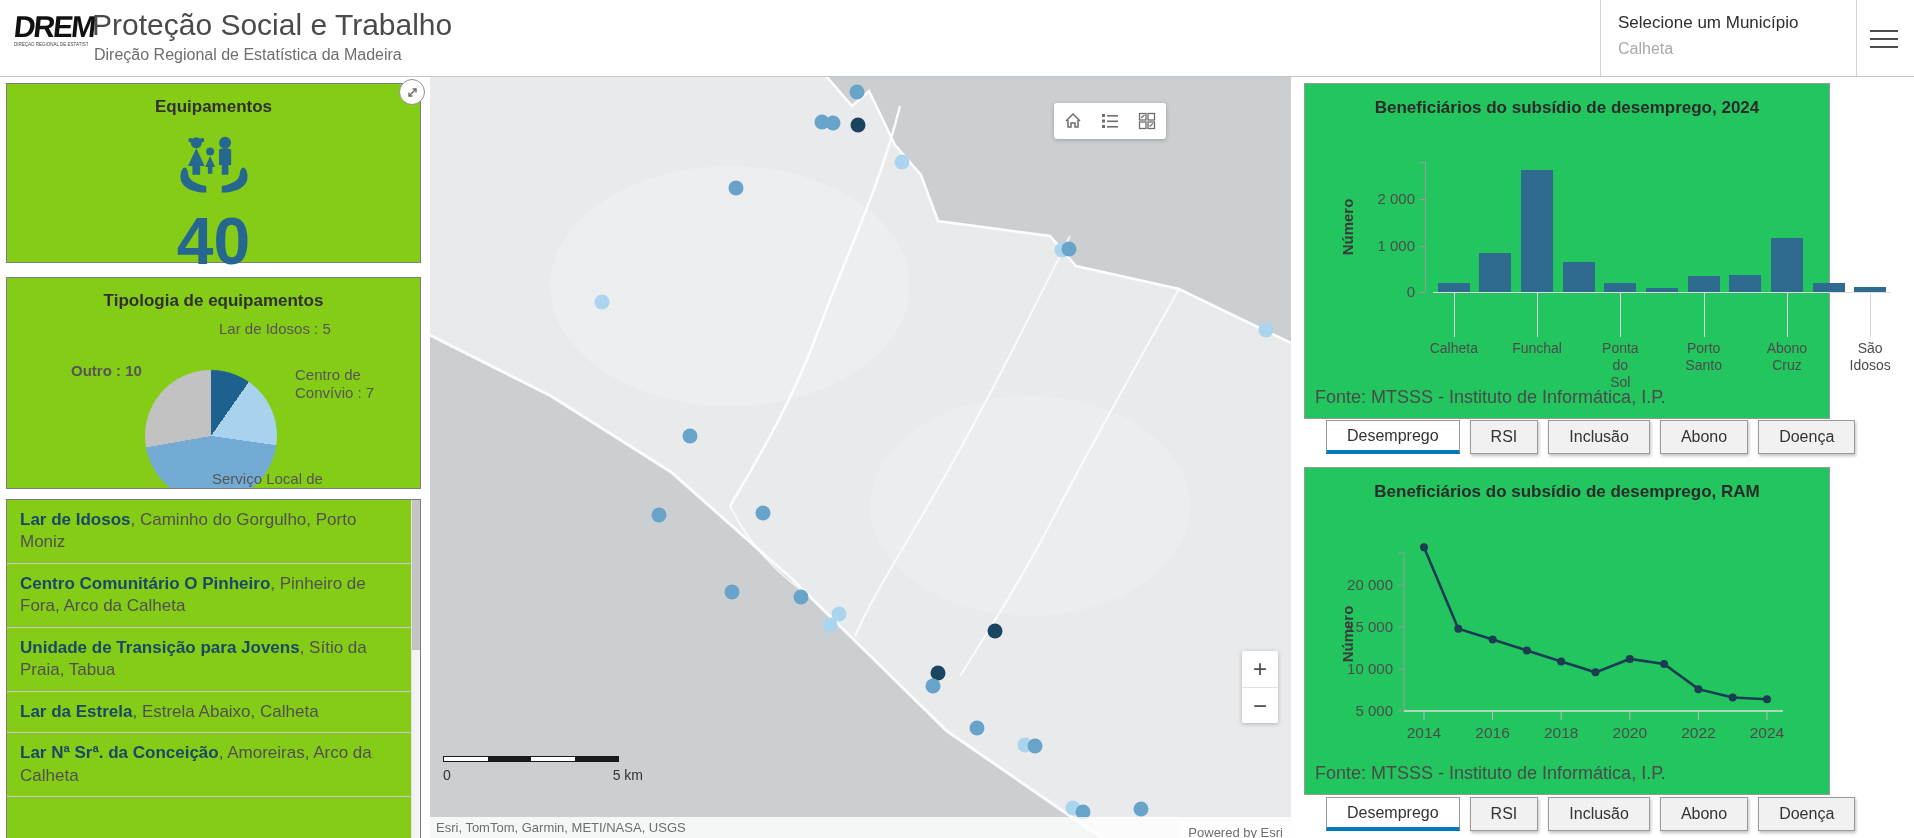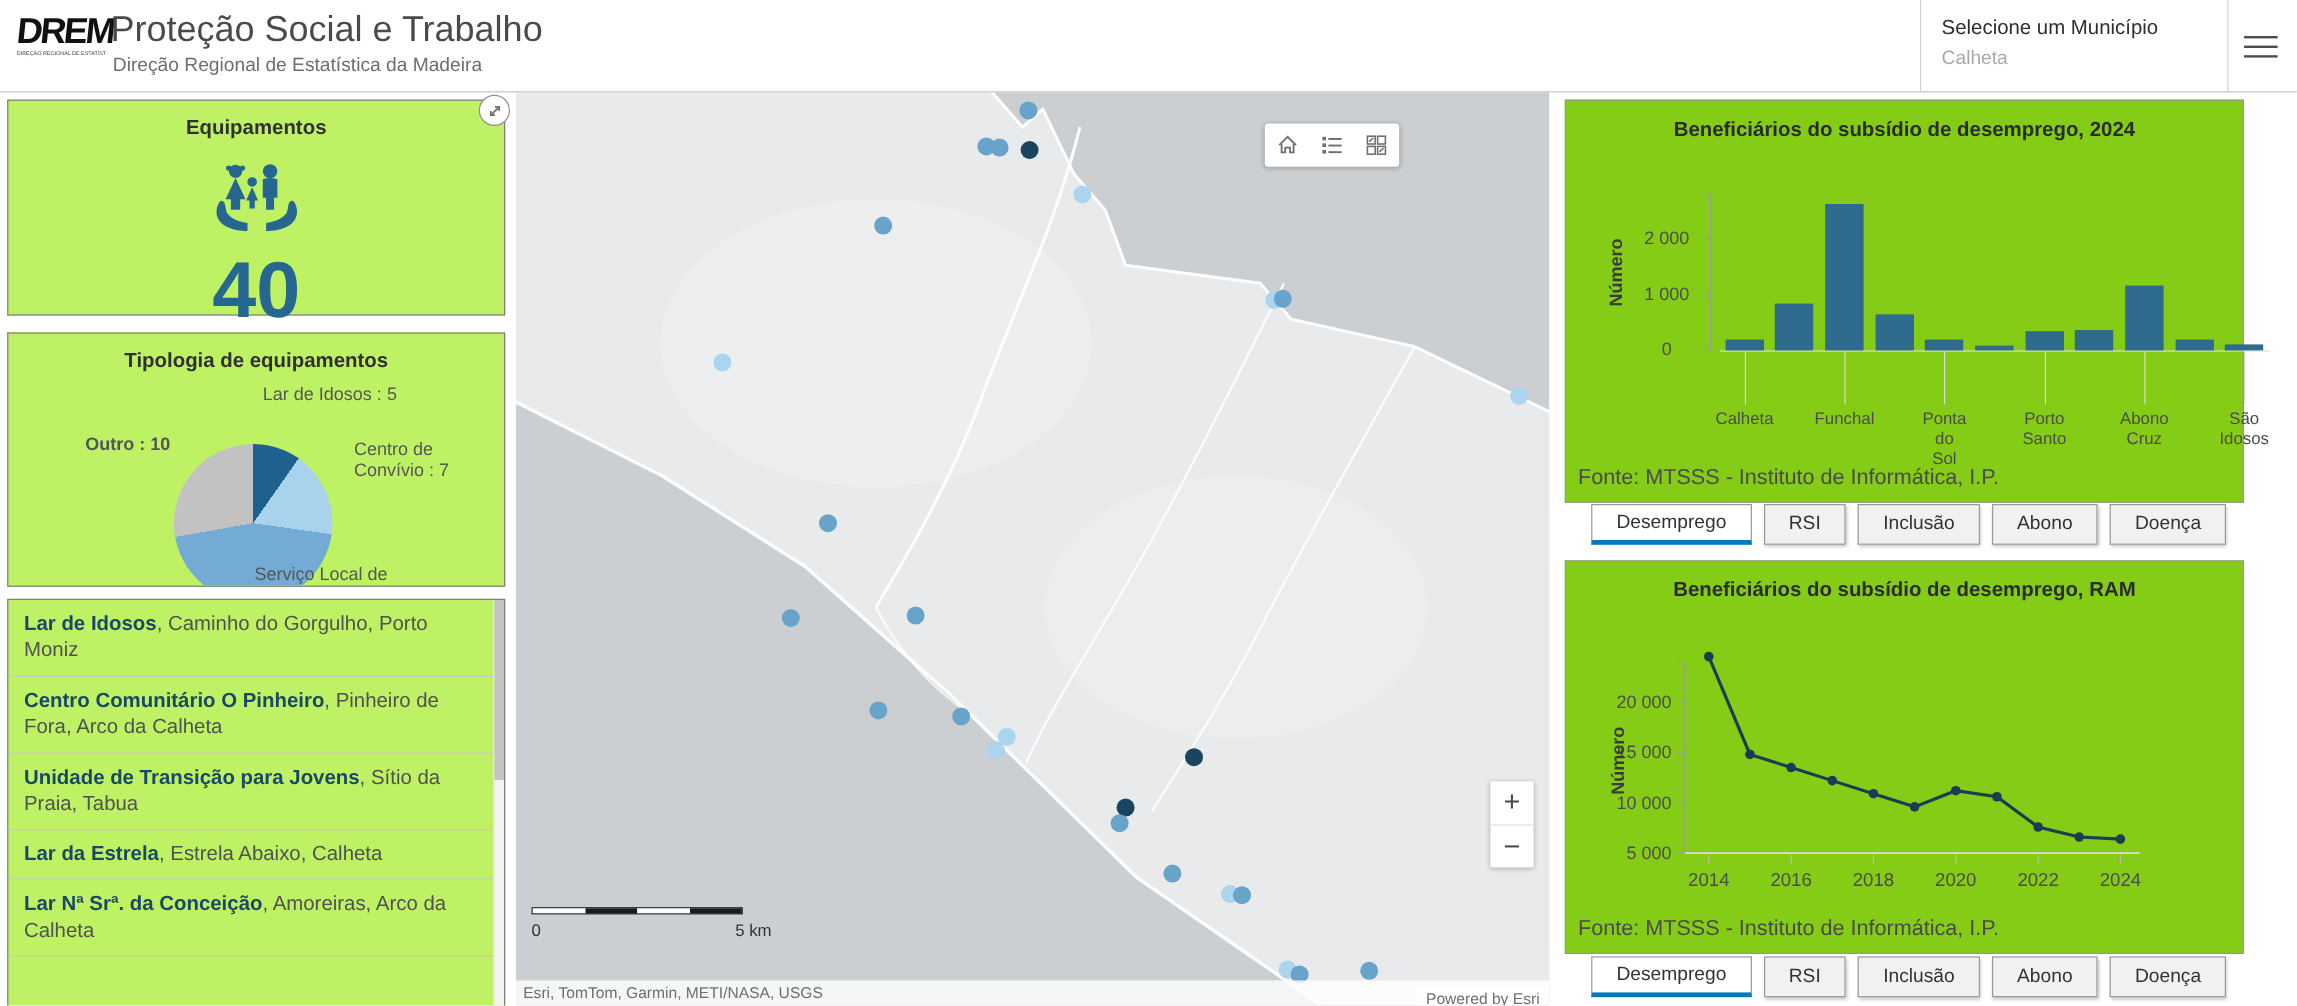--- a/index.html
+++ b/index.html
@@ -12,21 +12,21 @@
   .logo-sub{font-size:4.5px;color:#444;white-space:nowrap;overflow:hidden;width:74px;}
   .app-title{position:absolute;left:92px;top:8px;font-size:30px;font-weight:400;color:#4a4a4a;}
   .app-sub{position:absolute;left:94px;top:46px;font-size:16px;color:#6e6e6e;}
   .hdiv{position:absolute;top:0;bottom:0;width:1px;background:#d2d2d2;}
   .muni{position:absolute;left:1618px;top:13px;cursor:pointer;}
   .muni-label{font-size:17px;color:#2e2e2e;}
   .muni-value{font-size:16px;color:#a9a9a9;margin-top:7px;}
   .menu-btn{position:absolute;right:16px;top:24px;width:28px;height:26px;cursor:pointer;}
   .menu-btn span{display:block;height:2px;background:#4d4d4d;margin:6px 0;}
   
-  .card{position:absolute;background:#bef264;border:1px solid #7d7d7d;box-sizing:border-box;}
+  .card{position:absolute;background:#84cc16;border:1px solid #7d7d7d;box-sizing:border-box;}
   .card-title{text-align:center;font-size:17px;font-weight:700;color:#303030;padding-top:13px;}
   
   .kpi-row{display:flex;align-items:center;justify-content:center;margin-top:18px;gap:14px;flex-direction:column;}
   .kpi-num{font-size:66px;font-weight:700;color:#26678f;line-height:60px;}
   .kpi-total{text-align:center;font-size:36px;color:#26678f;margin-top:4px;}
   .expand-btn{position:absolute;left:399px;top:79px;width:24px;height:24px;border-radius:50%;
     background:#fff;border:1px solid #919191;z-index:31;display:flex;align-items:center;justify-content:center;cursor:pointer;}
   .pie{position:absolute;width:132px;height:132px;border-radius:50%;}
   .pie-label{position:absolute;font-size:15px;color:#565656;line-height:18px;}
   .list-card{overflow:hidden;}
@@ -51,31 +51,31 @@
   .scale-segs i{flex:1;}
   .scale-segs i:nth-child(1){background:#fff;}.scale-segs i:nth-child(2){background:#1a1a1a;}
   .scale-segs i:nth-child(3){background:#fff;}.scale-segs i:nth-child(4){background:#1a1a1a;}
   .scale-labels{display:flex;justify-content:space-between;width:200px;font-size:14px;color:#323232;margin-top:5px;}
   .attrib{position:absolute;left:0;right:0;bottom:0;height:21px;background:rgba(255,255,255,.8);
     font-size:13px;color:#6e6e6e;line-height:21px;padding-left:6px;}
   .powered{position:absolute;right:0;bottom:0;height:16px;background:rgba(255,255,255,.8);
     font-size:13px;color:#6e6e6e;line-height:21px;padding:0 8px;}
   
   .rpanel{position:absolute;left:1304px;top:83px;width:606px;height:755px;}
-  .chart-card{position:absolute;left:0;width:566px;background:#84cc16;border:1px solid #979797;box-sizing:border-box;}
+  .chart-card{position:absolute;left:0;width:526px;background:#22c55e;border:1px solid #979797;box-sizing:border-box;}
   .chart-title{position:absolute;top:14px;left:0;right:0;text-align:center;font-size:17px;font-weight:700;color:#2b2b2b;}
   .fonte{position:absolute;left:10px;bottom:10px;font-size:18px;color:#4a4a4a;margin-top:23px;}
   .tabs{position:absolute;left:0;right:0;height:40px;display:flex;gap:10px;padding-left:22px;}
   .tab{height:34px;padding:0 20px;display:flex;align-items:center;justify-content:center;font-size:16px;color:#333;
     background:#f1f1f1;border:1px solid #9a9a9a;box-shadow:1px 2px 3px rgba(0,0,0,.25);box-sizing:border-box;cursor:pointer;}
   .tab.active{background:#fff;border-bottom:4px solid #0079c1;box-shadow:none;min-width:130px;}
   .ylab{position:absolute;font-size:15px;font-weight:700;color:#3a3a3a;transform:translate(-50%,-50%) rotate(-90deg);}
   .bar{position:absolute;background:#2e6b8e;cursor:pointer;}
   .tickmark{position:absolute;width:6px;height:1px;background:#9b9b9b;}
-  .ticklabel{position:absolute;width:52px;text-align:center;font-size:15px;color:#4c4c4c;}
+  .ticklabel{position:absolute;width:52px;text-align:right;font-size:15px;color:#4c4c4c;}
   .baseline{position:absolute;height:1px;background:#dcdcdc;}
   .xtickline{position:absolute;width:1px;background:#d9d9d9;}
   .xlabel{position:absolute;width:70px;text-align:center;font-size:14px;color:#4c4c4c;white-space:pre-line;line-height:17px;}
 </style>
 </head>
 <body>
 
 <div class="header">
   <div class="logo">
     <div class="logo-txt">DREM</div>

